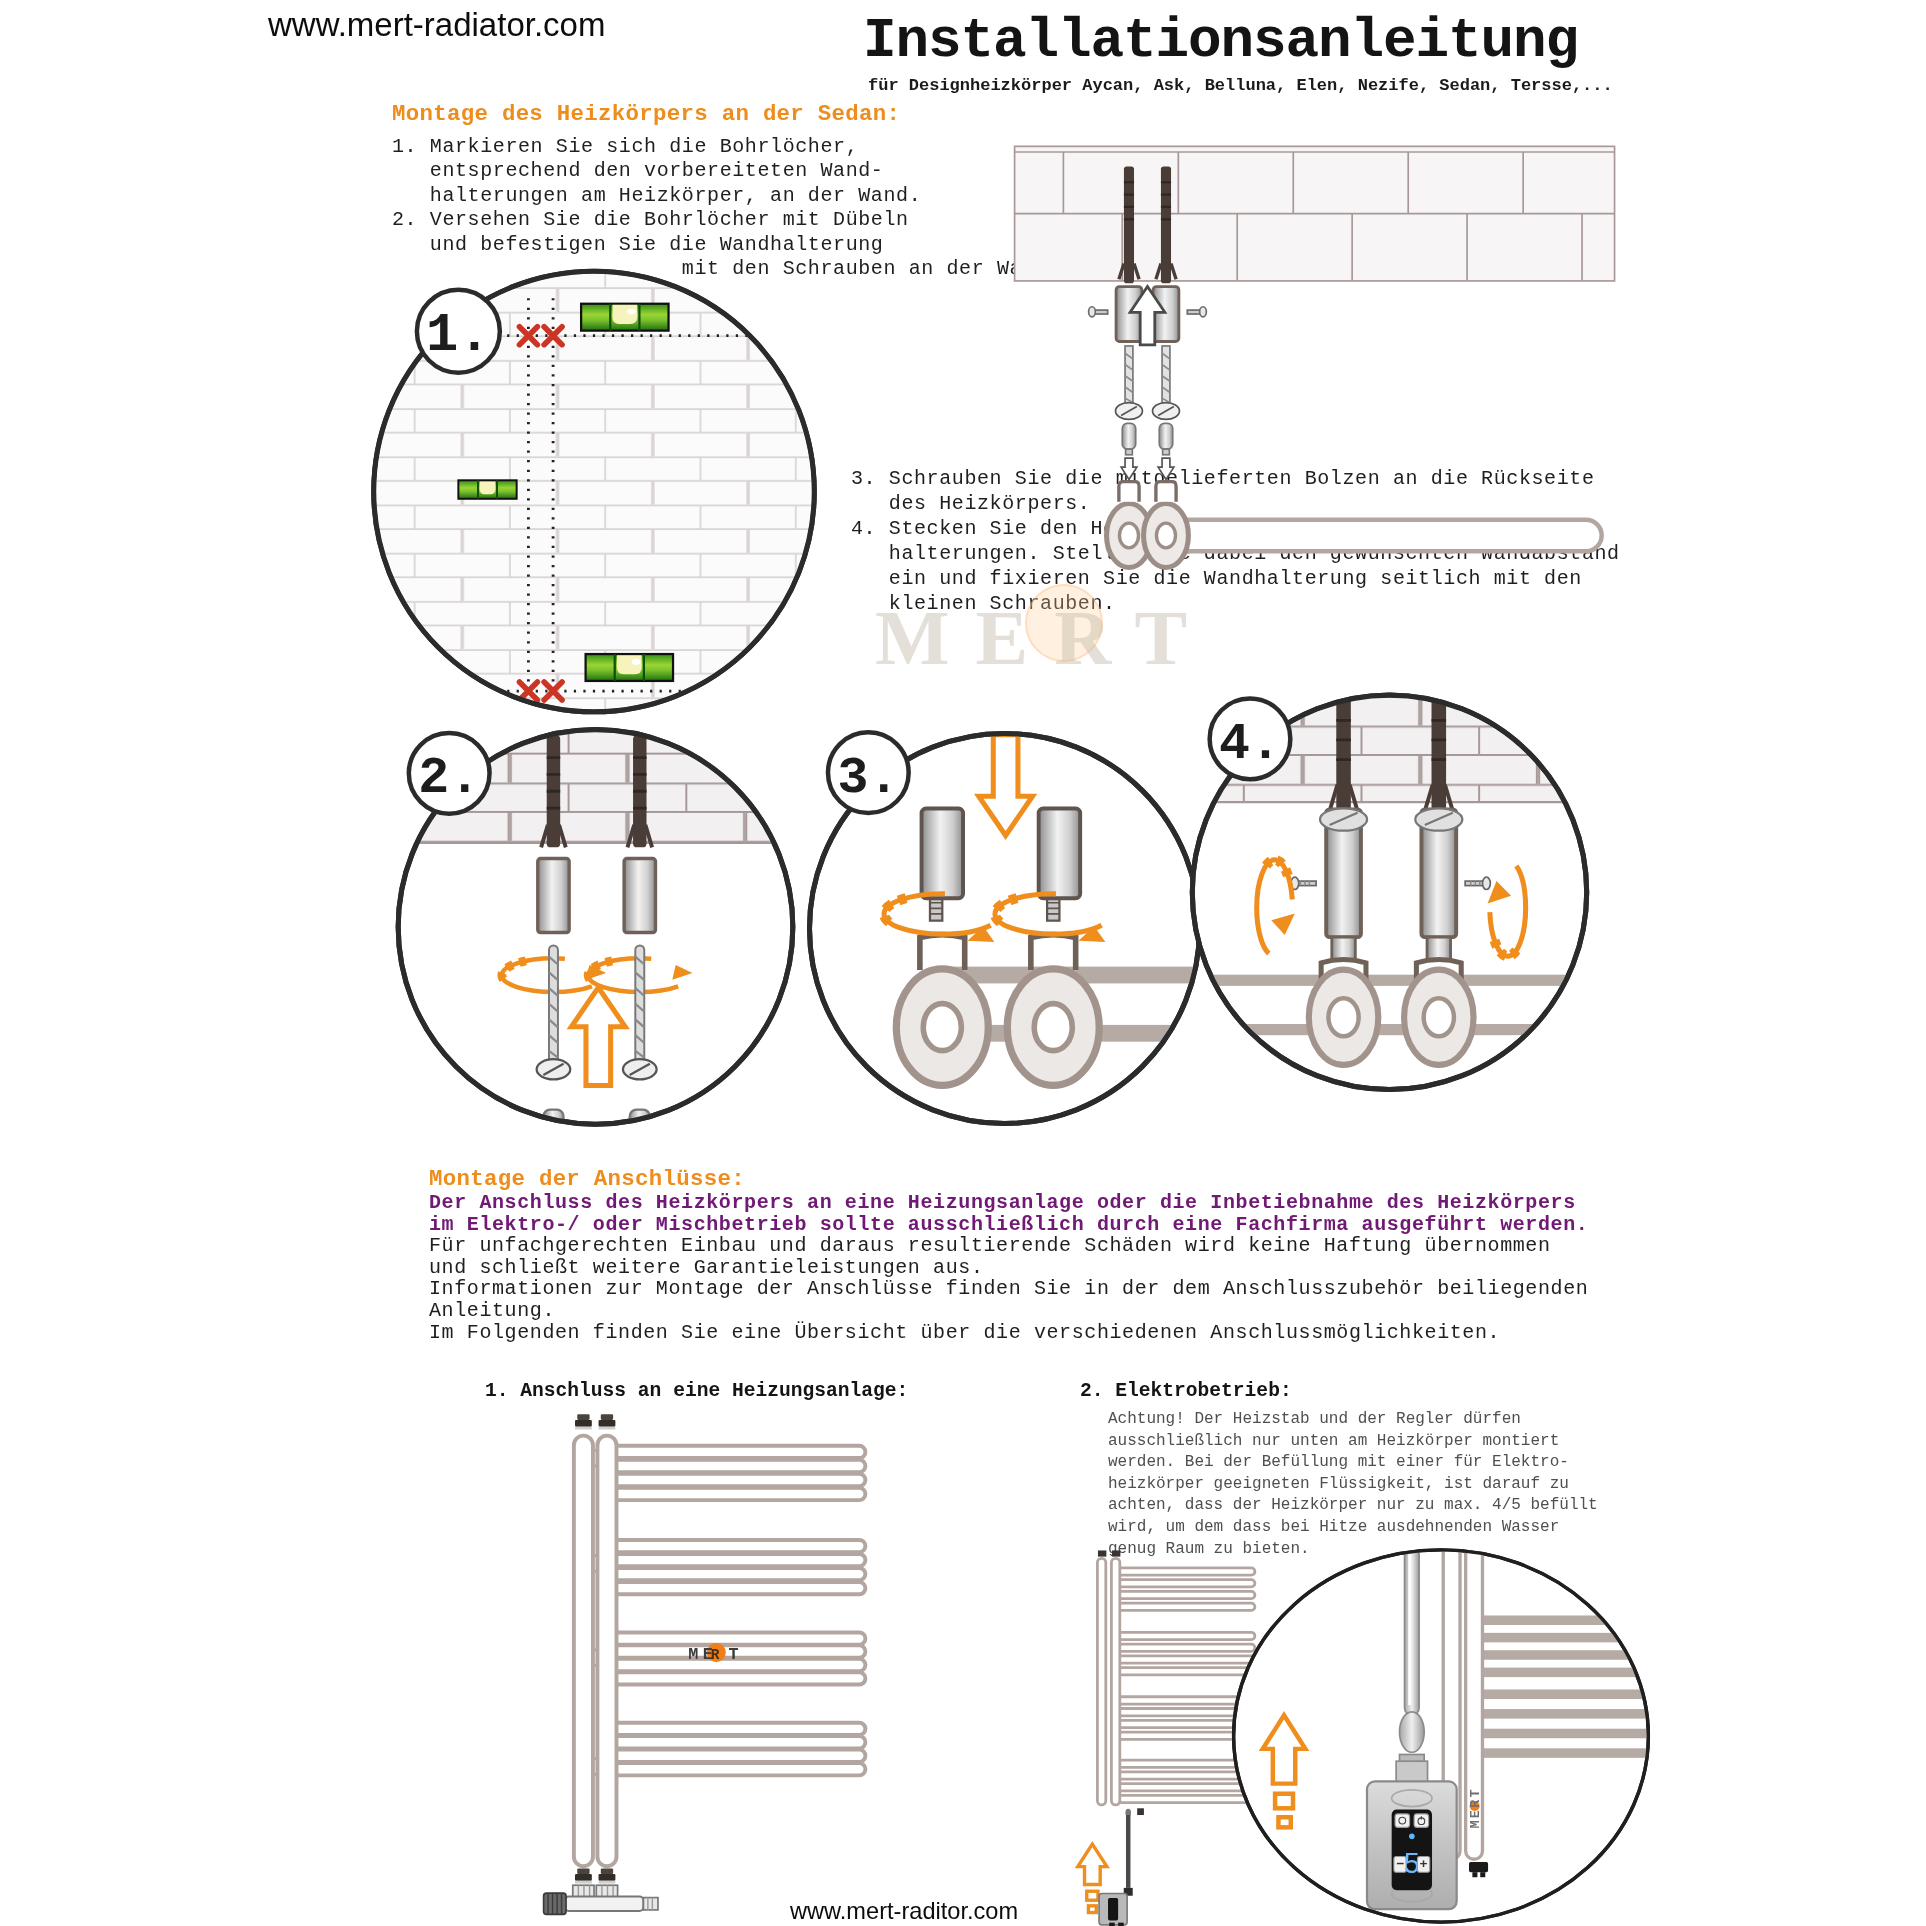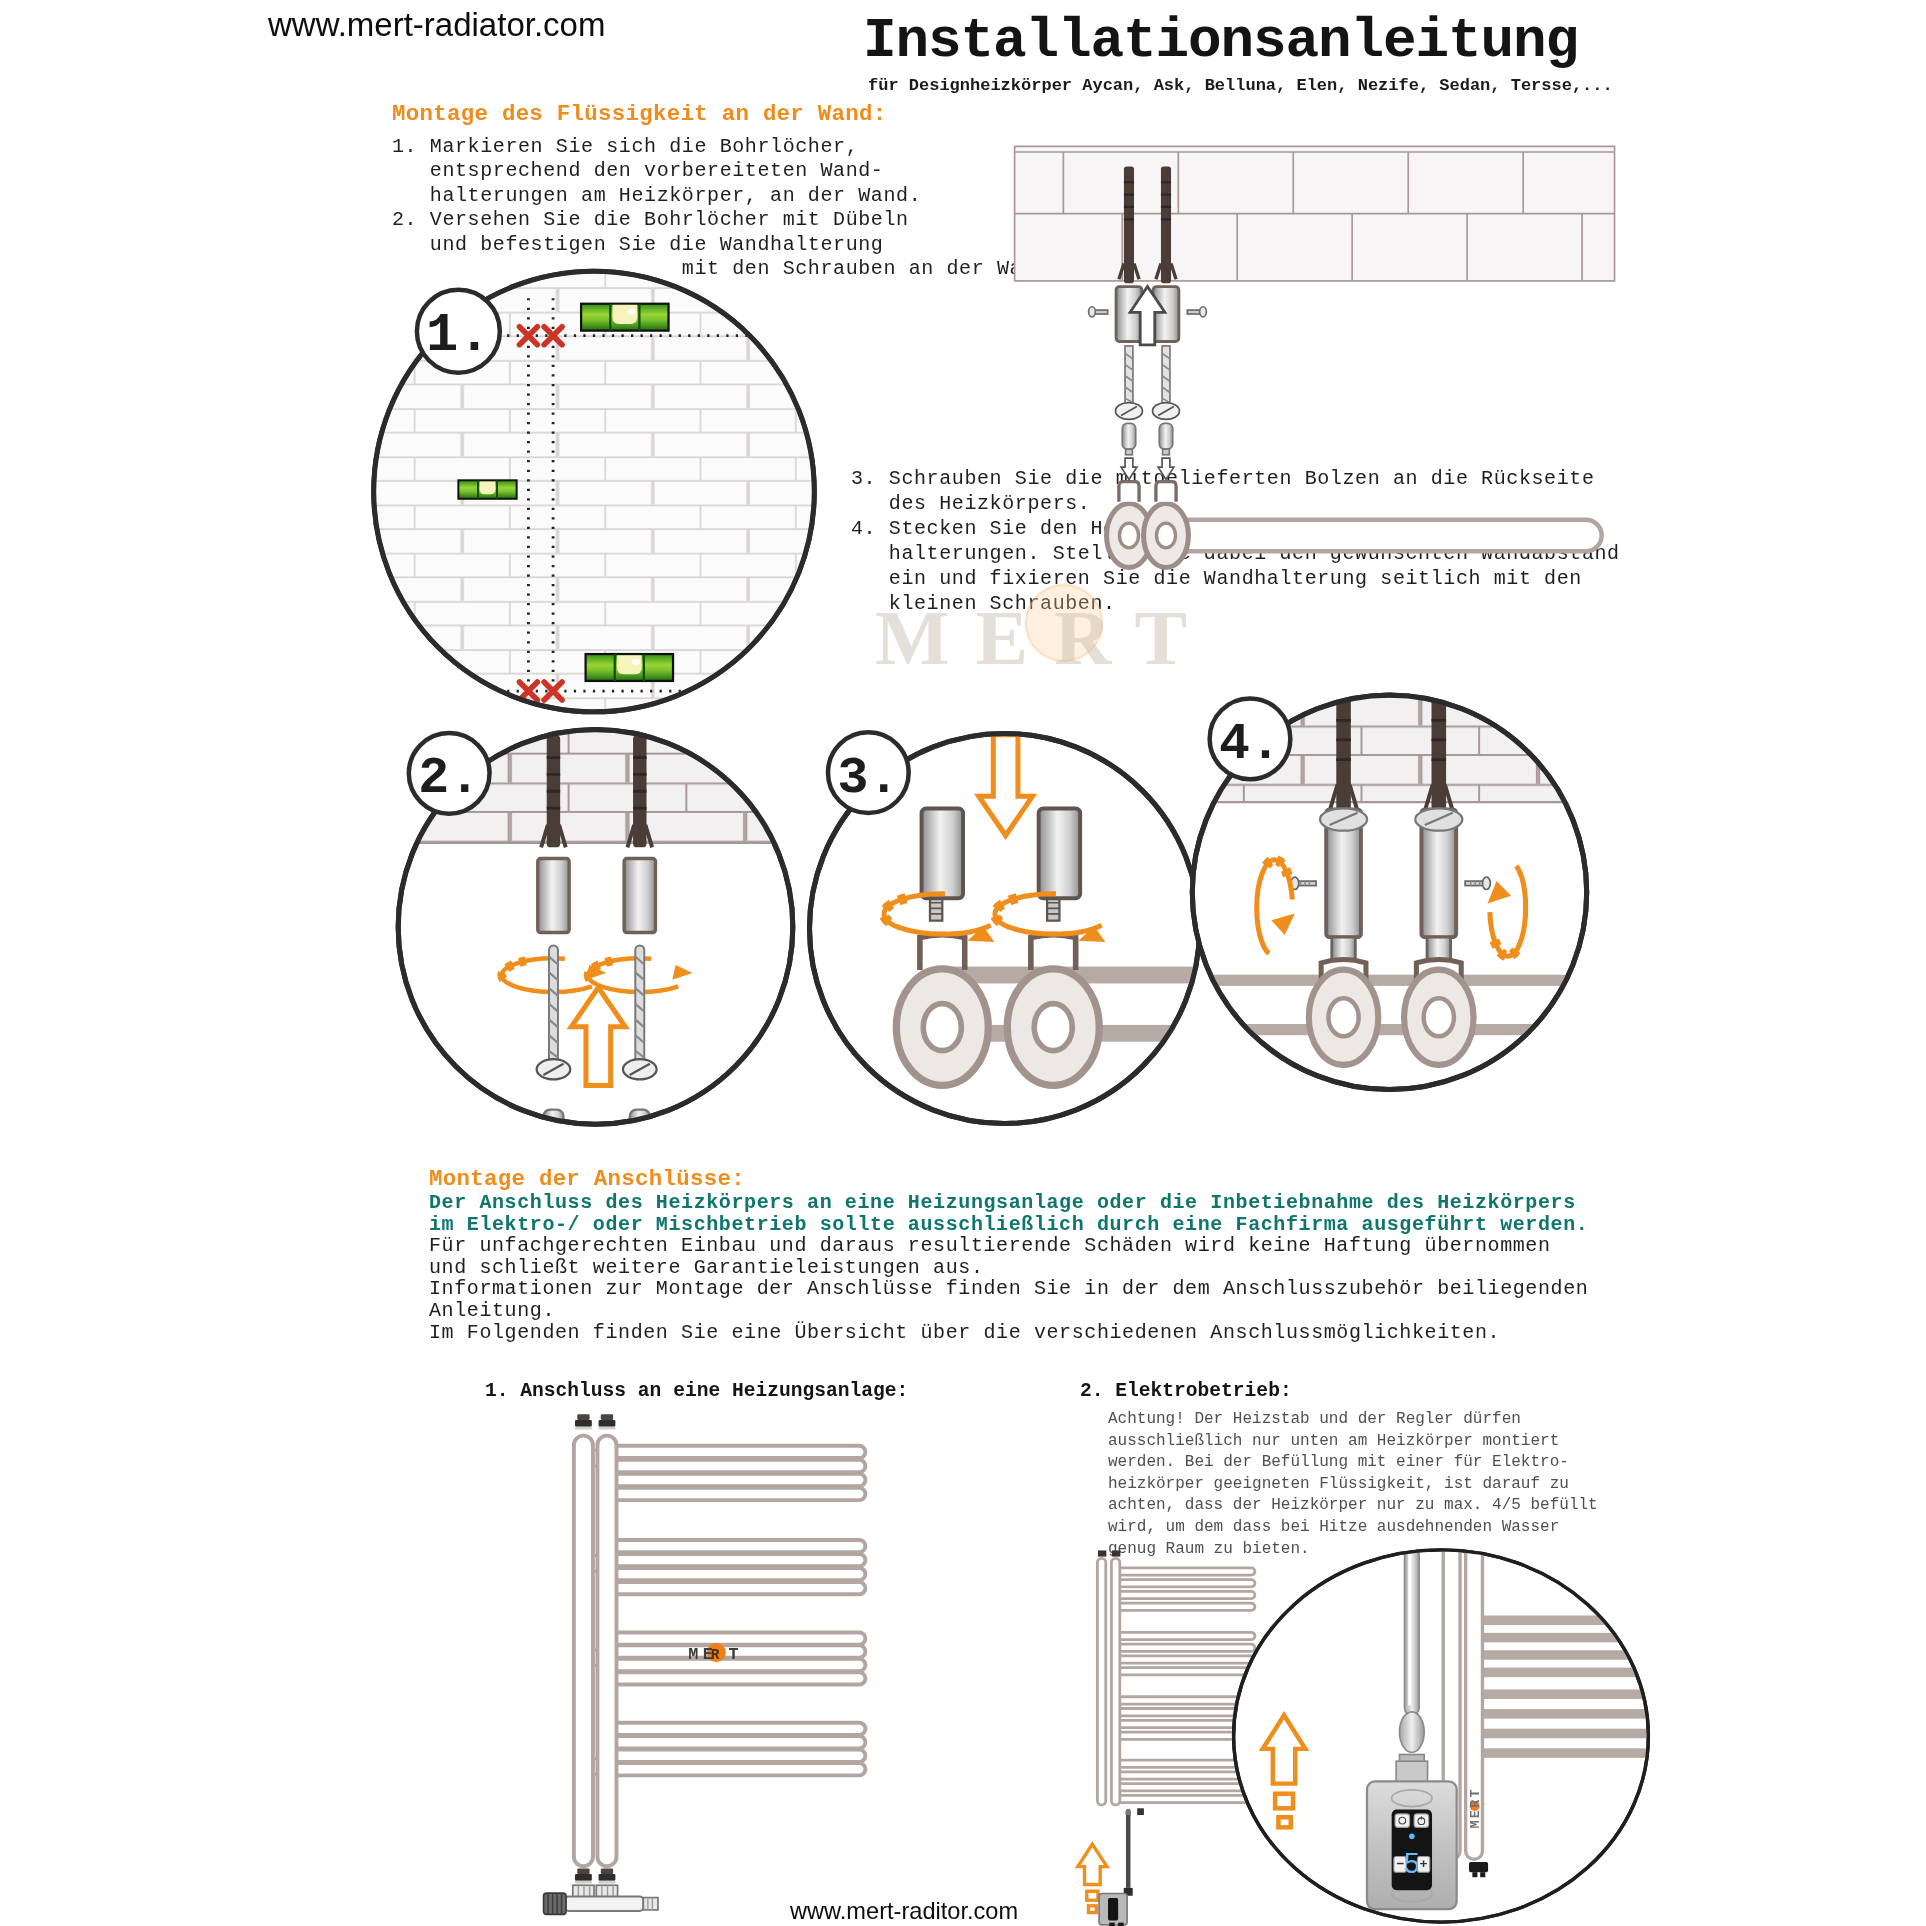--- a/index.html
+++ b/index.html
@@ -6,21 +6,21 @@
   #canvas{position:relative;width:1710px;height:1926px;background:#ffffff;overflow:hidden;
           font-family:"Liberation Mono",monospace;color:#1b1b1b;}
   .abs{position:absolute;}
   .sans{font-family:"Liberation Sans",sans-serif;}
   .mono{font-family:"Liberation Mono",monospace;}
   .pre{white-space:pre;}
   .title{font-size:56px;font-weight:bold;letter-spacing:-1.1px;color:#141414;}
   .subtitle{font-size:17px;font-weight:bold;color:#1a1a1a;}
   .h-orange{font-size:22.4px;font-weight:bold;color:#EE8C1C;letter-spacing:0.3px;}
   .body-line{font-size:20px;letter-spacing:0.6px;line-height:24.4px;color:#1f1f1f;}
-  .body-line-b{font-size:20px;letter-spacing:0.6px;line-height:21.6px;font-weight:bold;color:#0f766e;}
+  .body-line-b{font-size:20px;letter-spacing:0.6px;line-height:21.6px;font-weight:bold;color:#701a75;}
   .body-line-c{font-size:20px;letter-spacing:0.6px;line-height:21.6px;color:#1f1f1f;}
   .steps-right .body-line{line-height:25px;}
   .subhead{font-size:19.6px;font-weight:bold;color:#141414;}
   .warn-line{font-size:16px;line-height:21.6px;color:#4f4f4f;letter-spacing:0px;}
   .url-top{font-size:33px;color:#0d0d0d;}
   .url-bottom{font-size:23.6px;color:#0d0d0d;}
   .watermark{font-family:"Liberation Serif",serif;font-weight:bold;font-size:79px;
              color:rgba(196,186,170,0.45);letter-spacing:26px;}
   .wm-circle{position:absolute;left:150px;top:-9px;width:74px;height:74px;border-radius:50%;
              background:rgba(255,204,150,0.30);border:2.8px solid rgba(255,183,120,0.35);}
@@ -64,21 +64,21 @@
         <rect width="210" height="104" fill="#f2f0f0"></rect>
         <path d="M0,2H210 M0,53H210 M105,2V53 M2,53V104 M208,53V104" stroke="#a69898" stroke-width="3.5" fill="none"></path>
       </pattern>
     </defs>
   </svg>
 
   <div class="abs sans url-top" style="left:268px;top:5.6px;">www.mert-radiator.com</div>
   <div class="abs mono title" style="left:863px;top:9px;">Installationsanleitung</div>
   <div class="abs mono subtitle" style="left:868px;top:76px;">für Designheizkörper Aycan, Ask, Belluna, Elen, Nezife, Sedan, Tersse,...</div>
 
-  <div class="abs mono h-orange" style="left:392px;top:101px;">Montage des Flüssigkeit an der Wand:</div>
+  <div class="abs mono h-orange" style="left:392px;top:101px;">Montage des Heizkörpers an der Sedan:</div>
   <div class="abs" style="left:392px;top:135px;">
     <div class="mono body-line pre">1. Markieren Sie sich die Bohrlöcher,</div>
     <div class="mono body-line pre">   entsprechend den vorbereiteten Wand-</div>
     <div class="mono body-line pre">   halterungen am Heizkörper, an der Wand.</div>
     <div class="mono body-line pre">2. Versehen Sie die Bohrlöcher mit Dübeln</div>
     <div class="mono body-line pre">   und befestigen Sie die Wandhalterung</div>
     <div class="mono body-line pre">                       mit den Schrauben an der Wand.</div>
   </div>
   <div class="abs steps-right" style="left:851px;top:466px;">
     <div class="mono body-line pre">3. Schrauben Sie die mitgelieferten Bolzen an die Rückseite</div>

